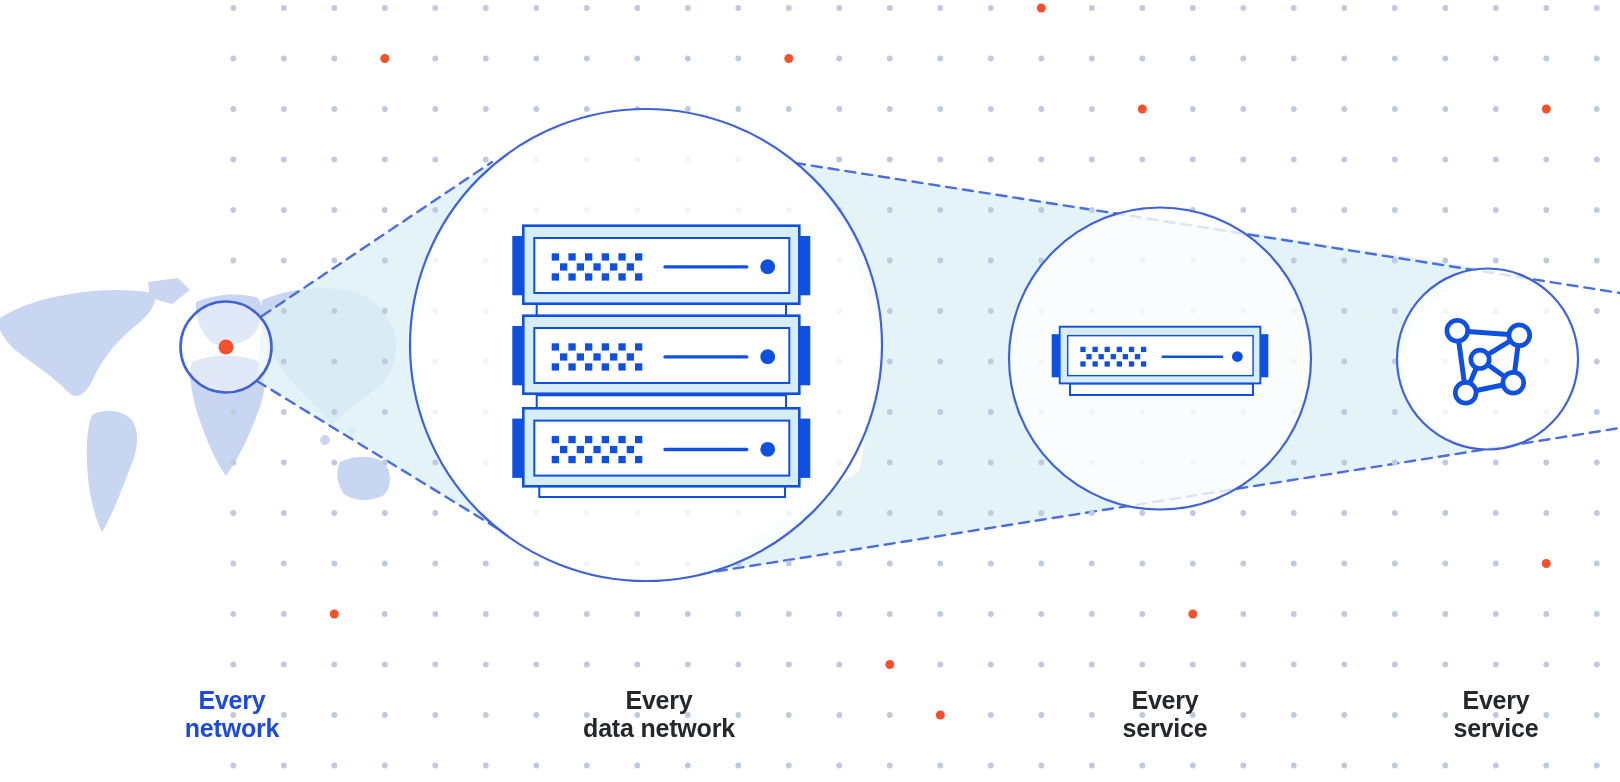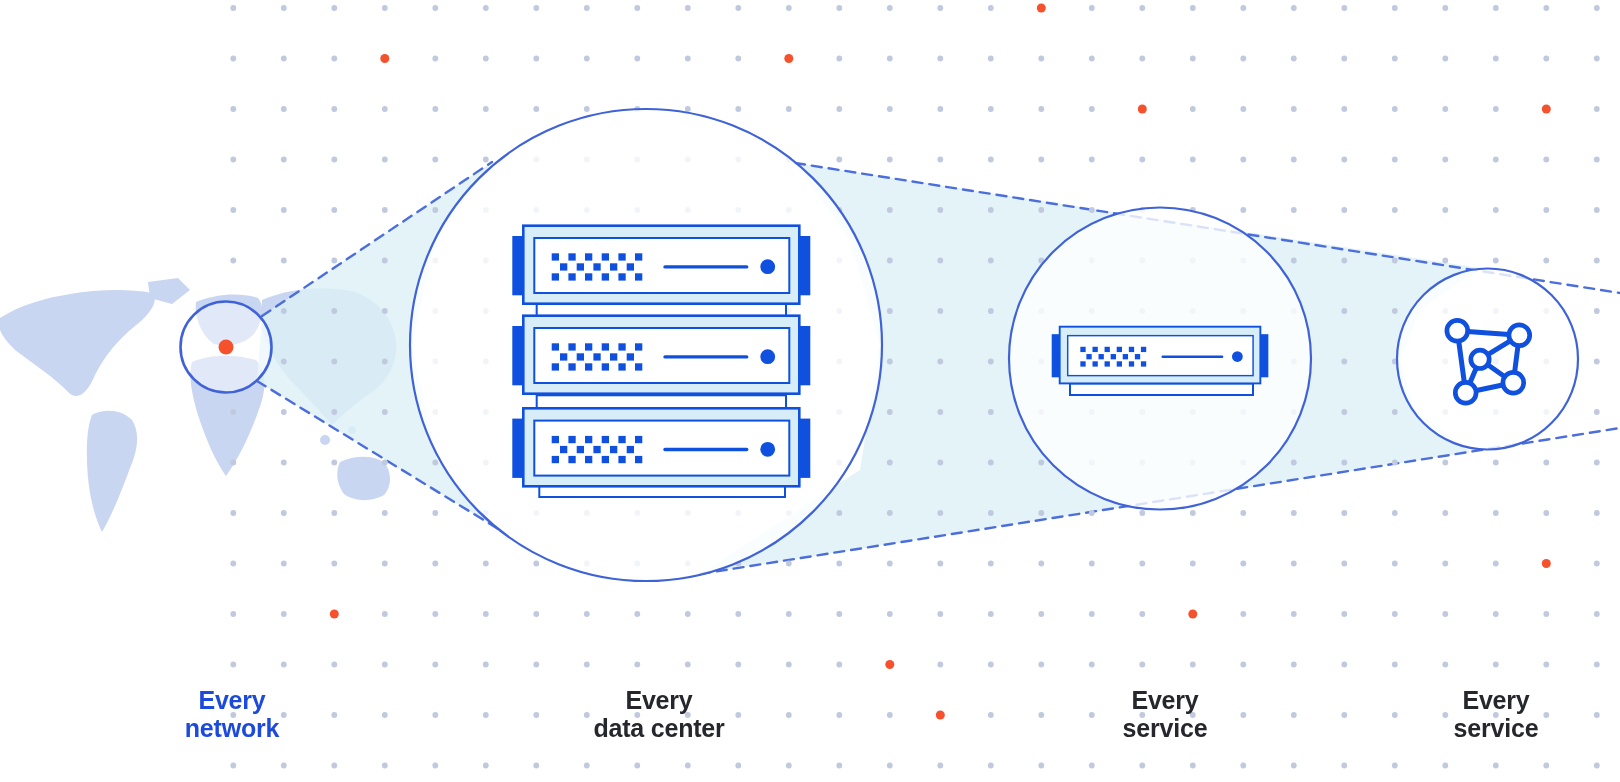--- a/index.html
+++ b/index.html
@@ -583,21 +583,21 @@
       <circle class="eu-dot" cx="226" cy="347" r="7.5"></circle>
     </g>
   </svg>
 
   <div class="stage-label accent" id="label-global">
     <div>Every</div>
     <div>network</div>
   </div>
   <div class="stage-label" id="label-datacenter">
     <div>Every</div>
-    <div>data center</div>
+    <div>data network</div>
   </div>
   <div class="stage-label" id="label-server">
     <div>Every</div>
     <div>service</div>
   </div>
   <div class="stage-label" id="label-service">
     <div>Every</div>
     <div>service</div>
   </div>
 

